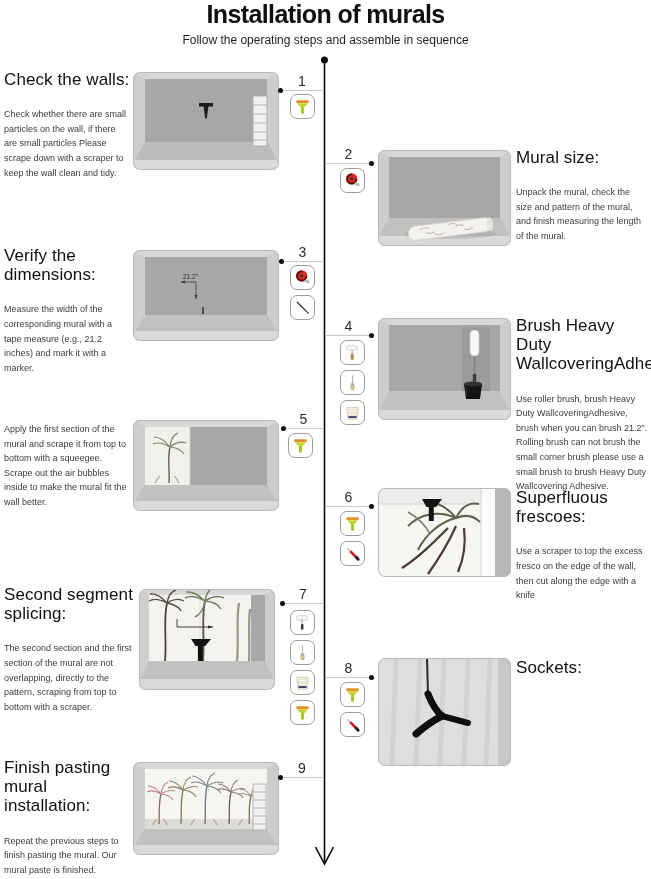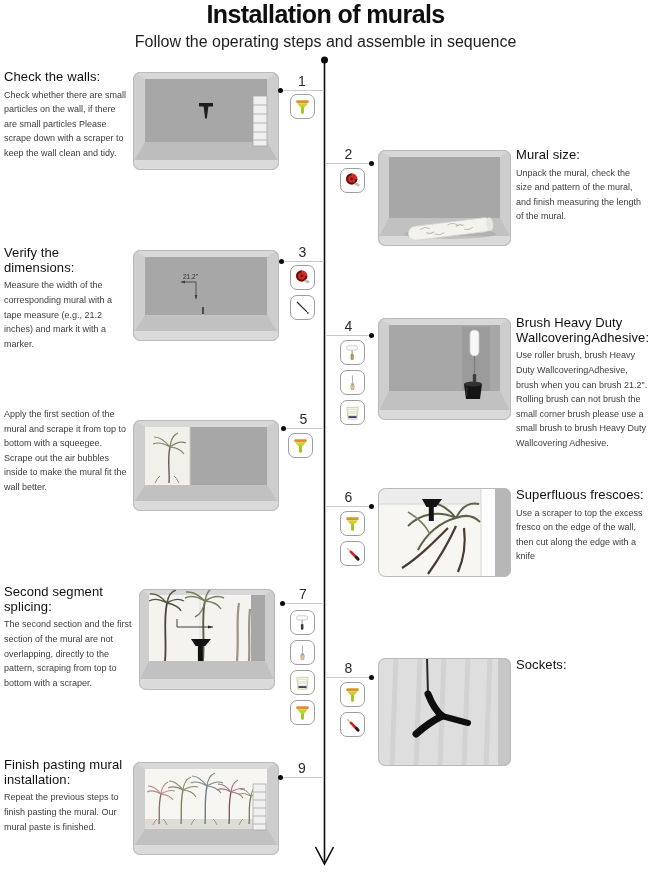--- a/index.html
+++ b/index.html
@@ -1,24 +1,24 @@
 <!DOCTYPE html>
 <html><head>
 <meta charset="utf-8">
 <style>
   *{margin:0;padding:0;box-sizing:border-box}
   html,body{background:#fff}
   body{font-family:"Liberation Sans",sans-serif;-webkit-font-smoothing:antialiased}
   .canvas{position:relative;width:651px;height:879px;background:#fff;overflow:hidden}
   .title{position:absolute;top:0;left:0;right:0;text-align:center;font-size:25px;font-weight:700;color:#0f0f0f;letter-spacing:-0.6px}
-  .subtitle{position:absolute;top:33px;left:0;right:0;text-align:center;font-size:16px;color:#1e1e1e}
+  .subtitle{position:absolute;top:33px;left:0;right:0;text-align:center;font-size:12px;color:#1e1e1e}
   .timeline{position:absolute;left:0;top:0;pointer-events:none}
   .step-text{position:absolute}
-  .step-text h3{font-size:13px;font-weight:400;color:#101010;line-height:1.13;letter-spacing:.1px}
-  .step-text p{font-size:9px;line-height:1.62;color:#3d3d3d;margin-top:3px}
+  .step-text h3{font-size:17px;font-weight:400;color:#101010;line-height:1.13;letter-spacing:.1px}
+  .step-text p{font-size:9px;line-height:1.62;color:#3d3d3d;margin-top:18px}
   .conn{position:absolute;height:17px}
   .conn .num{position:absolute;bottom:2px;left:0;right:0;text-align:center;font-size:14px;color:#2a2a2a}
   .conn .cline{position:absolute;bottom:0;left:0;right:0;height:1px;background:#c9c9c9}
   .conn .cdot{position:absolute;bottom:-2px;width:5px;height:5px;border-radius:50%;background:#0a0a0a}
   .conn.left .cdot{left:-2px}
   .conn.right .cdot{right:-2px}
   .icons{position:absolute;display:flex;flex-direction:column;gap:5px}
   .tool-box{width:25px;height:25px;border:1px solid #9e9e9e;border-radius:7px;background:#fff;display:flex;align-items:center;justify-content:center}
   .tool-box svg{width:19px;height:19px;display:block}
   .img{position:absolute}

